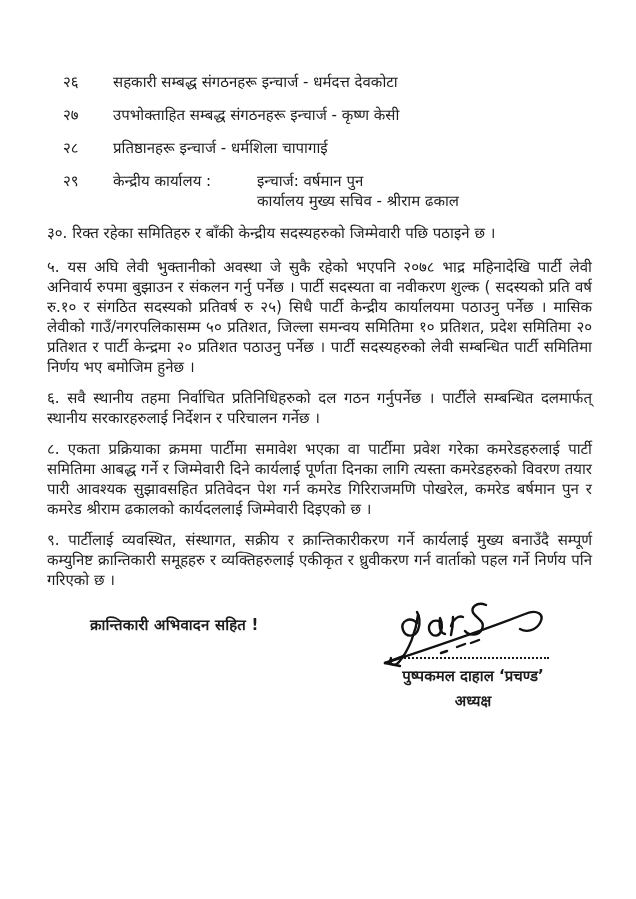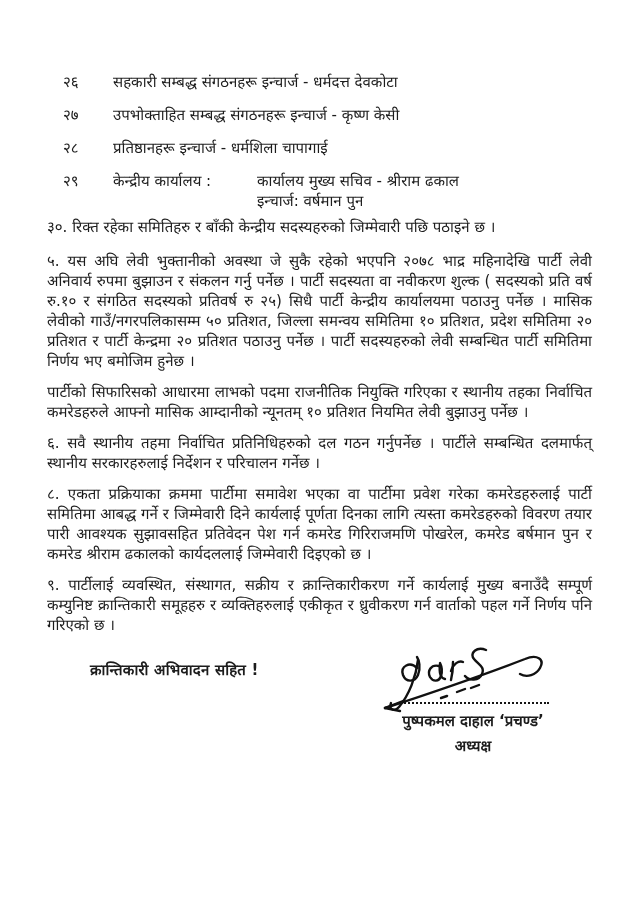--- a/index.html
+++ b/index.html
@@ -6,21 +6,21 @@
   body{
     width:636px;height:899px;overflow:hidden;
     background:#ffffff;color:#1c1c1c;
     font-family:"DejaVu Sans",sans-serif;
     font-size:15px;line-height:20px;
   }
   .page{padding:72px 44px 0 47px;box-sizing:border-box;width:636px;height:899px;}
   .incharge-list{margin-left:16px;}
   .item{display:flex;margin-bottom:13px;gap:16px;}
   .num{width:34px;flex:none;}
-  .item29{margin-bottom:6px;}
+  .item29{margin-bottom:12px;}
   .item29 .label29{width:128px;flex:none;}
   .office-col div{white-space:nowrap;}
   .item30{margin:0 0 14px 0;}
   p.body{ text-align:justify;margin:0 0 11px 0;}
   .closing-row{display:flex;justify-content:space-between;align-items:flex-start;margin-top:10px;gap:23px;}
   .salutation{font-weight:bold;margin-left:43px;margin-top:14px;letter-spacing:.2px;}
   .sig-block{width:190px;margin-right:24px;display:flex;flex-direction:column;align-items:center;}
   .sig-svg{display:block;margin-bottom:-16px;margin-left:-18px;}
   .dotted-line{width:152px;border-bottom:2.5px dotted #151515;height:0;}
   .sig-name{font-weight:bold;margin-top:7px;white-space:nowrap;text-align:right;}
@@ -46,31 +46,30 @@
 
     <div class="item">
       <span class="num">२८</span>
       <span>प्रतिष्ठानहरू इन्चार्ज - धर्मशिला चापागाई</span>
     </div>
 
     <div class="item item29">
       <span class="num">२९</span>
       <span class="label29">केन्द्रीय कार्यालय :</span>
       <span class="office-col">
+        <div>इन्चार्ज: वर्षमान पुन</div>
         <div>कार्यालय मुख्य सचिव - श्रीराम ढकाल</div>
-        <div>इन्चार्ज: वर्षमान पुन</div>
       </span>
     </div>
   </div>
 
   <div class="item30">३०. रिक्त रहेका समितिहरु र बाँकी केन्द्रीय सदस्यहरुको जिम्मेवारी पछि पठाइने छ ।</div>
 
   <p class="body">५. यस अघि लेवी भुक्तानीको अवस्था जे सुकै रहेको भएपनि २०७८ भाद्र महिनादेखि पार्टी लेवी अनिवार्य रुपमा बुझाउन र संकलन गर्नु पर्नेछ । पार्टी सदस्यता वा नवीकरण शुल्क ( सदस्यको प्रति वर्ष रु.१० र संगठित सदस्यको प्रतिवर्ष रु २५) सिधै पार्टी केन्द्रीय कार्यालयमा पठाउनु पर्नेछ । मासिक लेवीको गाउँ/नगरपलिकासम्म ५० प्रतिशत, जिल्ला समन्वय समितिमा १० प्रतिशत, प्रदेश समितिमा २० प्रतिशत र पार्टी केन्द्रमा २० प्रतिशत पठाउनु पर्नेछ । पार्टी सदस्यहरुको लेवी सम्बन्धित पार्टी समितिमा निर्णय भए बमोजिम हुनेछ ।</p>
 
-  <p class="body">पार्टीको सिफारिसको आधारमा लाभको पदमा राजनीतिक नियुक्ति गरिएका र स्थानीय तहका निर्वाचित कमरेडहरुले आफ्नो मासिक आम्दानीको न्यूनतम् १० प्रतिशत नियमित लेवी बुझाउनु पर्नेछ ।</p>
 
   <p class="body">६. सवै स्थानीय तहमा निर्वाचित प्रतिनिधिहरुको दल गठन गर्नुपर्नेछ । पार्टीले सम्बन्धित दलमार्फत् स्थानीय सरकारहरुलाई निर्देशन र परिचालन गर्नेछ ।</p>
 
 
   <p class="body">८. एकता प्रक्रियाका क्रममा पार्टीमा समावेश भएका वा पार्टीमा प्रवेश गरेका कमरेडहरुलाई पार्टी समितिमा आबद्ध गर्ने र जिम्मेवारी दिने कार्यलाई पूर्णता दिनका लागि त्यस्ता कमरेडहरुको विवरण तयार पारी आवश्यक सुझावसहित प्रतिवेदन पेश गर्न कमरेड गिरिराजमणि पोखरेल, कमरेड बर्षमान पुन र कमरेड श्रीराम ढकालको कार्यदललाई जिम्मेवारी दिइएको छ ।</p>
 
   <p class="body">९. पार्टीलाई व्यवस्थित, संस्थागत, सक्रीय र क्रान्तिकारीकरण गर्ने कार्यलाई मुख्य बनाउँदै सम्पूर्ण कम्युनिष्ट क्रान्तिकारी समूहहरु र व्यक्तिहरुलाई एकीकृत र ध्रुवीकरण गर्न वार्ताको पहल गर्ने निर्णय पनि गरिएको छ ।</p>
 
   <div class="closing-row">
 

